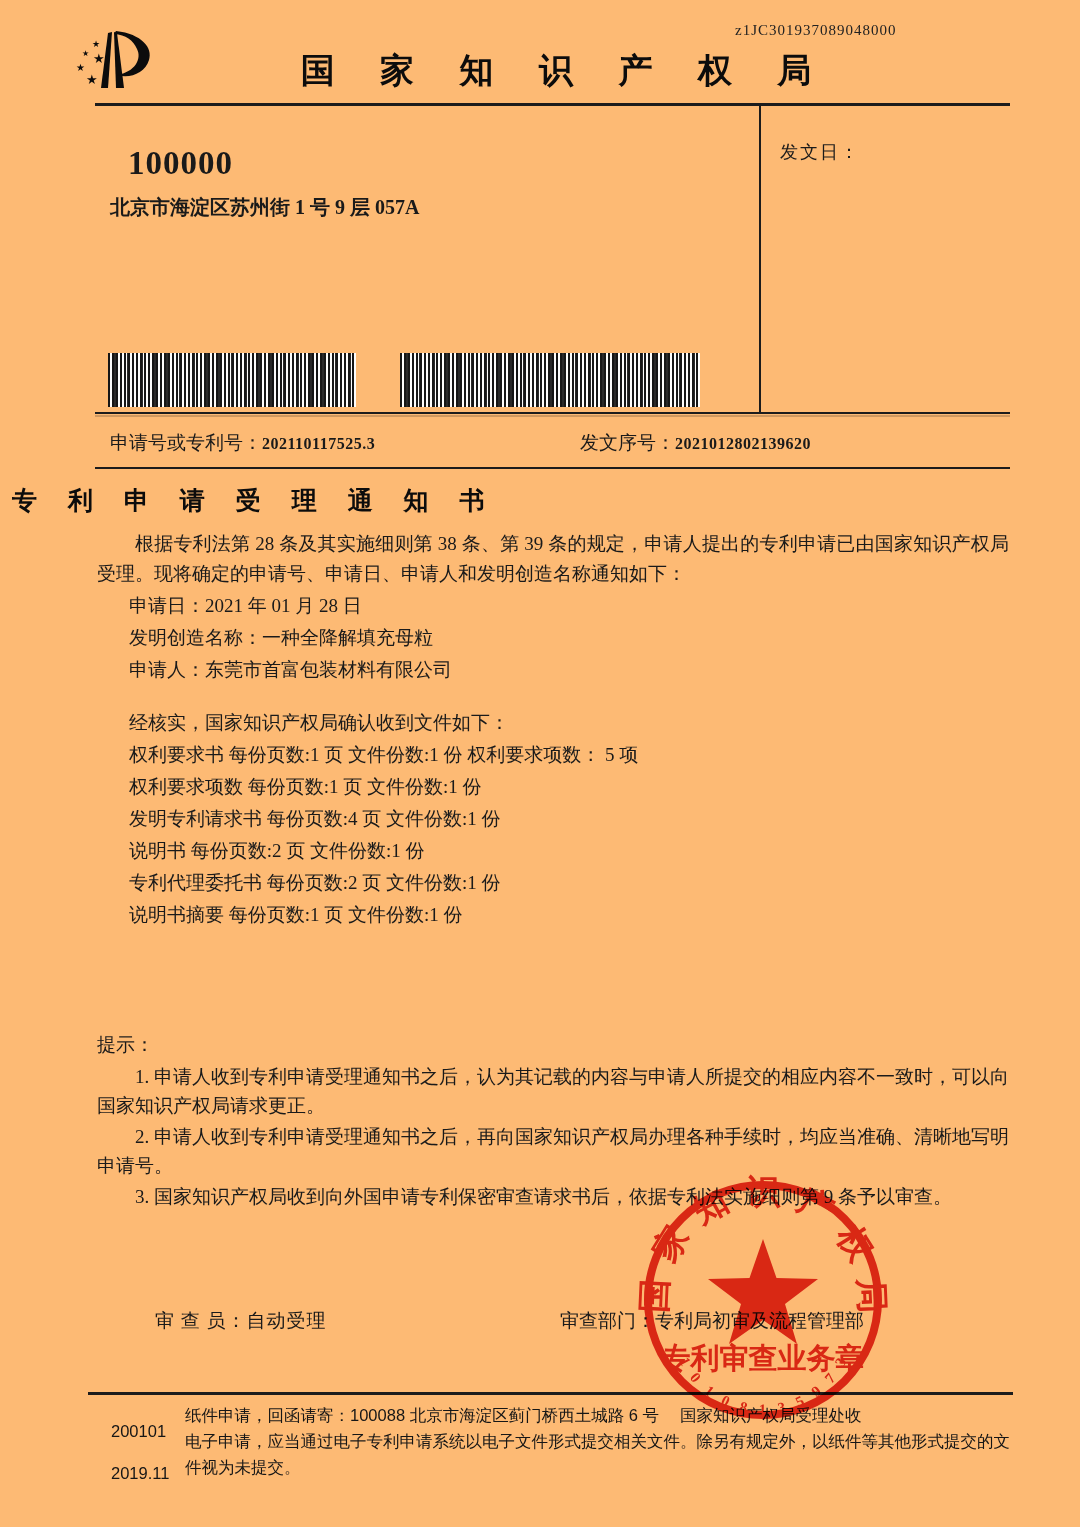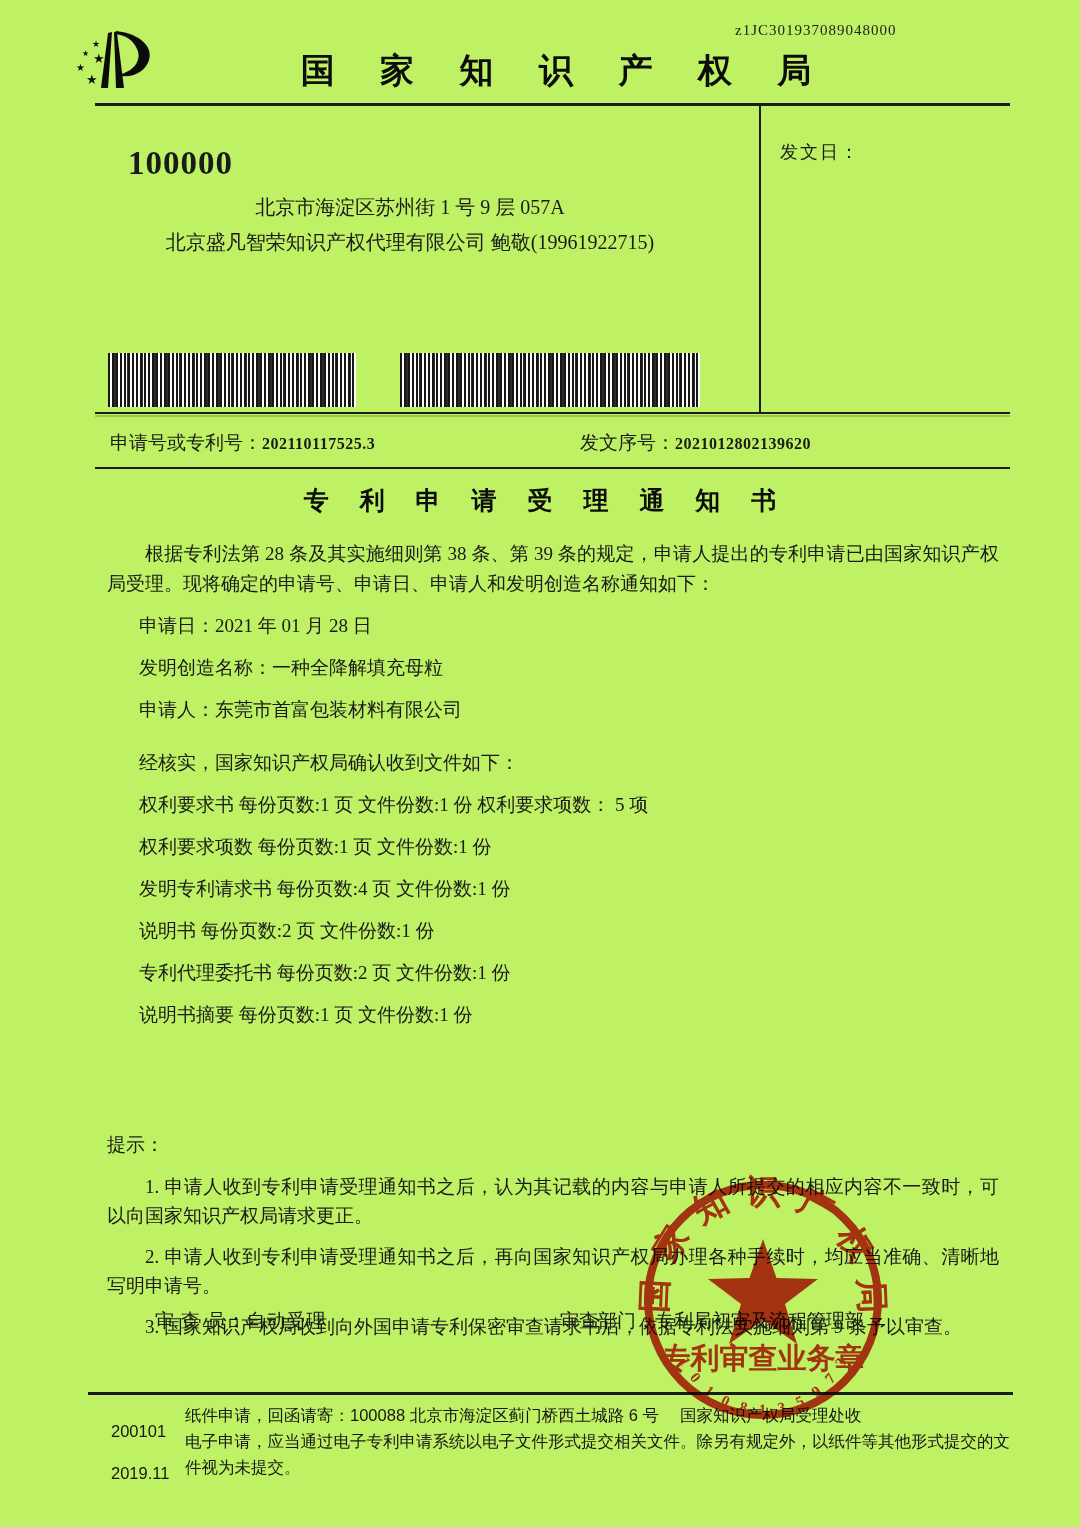--- a/index.html
+++ b/index.html
@@ -1,20 +1,20 @@
 <!DOCTYPE html>
 <html><head>
 <meta charset="utf-8">
 <style>
   html,body{margin:0;padding:0;background:#e8e8e8;}
   .page{
     position:relative;
     width:1080px;height:1527px;
     margin:0 auto;
-    background:#bef264;
+    background:#fdba74;
     font-family:"Liberation Serif","DejaVu Serif",serif;
     color:#1a1a1a;
     overflow:hidden;
   }
   .abs{position:absolute;}
 
   .doc-code{top:22px;left:735px;font-size:15px;letter-spacing:1px;color:#222;}
 
   .logo{top:28px;left:72px;width:84px;height:66px;}
 
@@ -26,21 +26,21 @@
   }
 
   .rule{background:#1c1c1c;}
   .rule-top{top:103px;left:95px;width:915px;height:3px;}
   .vline{top:103px;left:759px;width:2px;height:311px;background:#1c1c1c;}
   .rule-mid{top:412px;left:95px;width:915px;height:2px;box-shadow:0 3px 0 rgba(0,0,0,0.18);}
   .rule-2{top:467px;left:95px;width:915px;height:2px;}
   .rule-footer{top:1392px;left:88px;width:925px;height:3px;}
 
   .postal{top:145px;left:128px;font-size:33px;font-weight:bold;letter-spacing:1px;}
-  .addr{top:190px;left:110px;width:600px;text-align:center;font-size:20px;line-height:35px;}
+  .addr{top:190px;left:110px;width:600px;text-align:left;font-size:20px;line-height:35px;font-weight:bold;}
 
   .dispatch-label{top:140px;left:780px;font-size:18px;letter-spacing:2px;}
   .dispatch-date{
     top:232px;left:768px;font-size:27px;font-weight:600;
     font-family:"Liberation Sans","DejaVu Sans",sans-serif;letter-spacing:1px;
   }
 
   .barcode{
     top:353px;height:54px;background-color:#fdfdfc;
     background-image:
@@ -49,27 +49,27 @@
       repeating-linear-gradient(90deg,transparent 0 6px,#2a2a2a 6px 9px,transparent 9px 13px);
   }
   .barcode-1{left:108px;width:248px;}
   .barcode-2{left:400px;width:300px;}
 
   .numbers-row{top:430px;left:110px;width:880px;font-size:19px;}
   .numbers-row .num{font-weight:bold;font-size:16px;letter-spacing:0.5px;}
   .serial-group{position:absolute;left:470px;top:0;}
 
   .notice-title{
-    top:484px;left:0;width:100%;text-align:center;
+    top:484px;left:0;width:100%;text-align:left;
     font-family:"Liberation Sans","DejaVu Sans",sans-serif;
     font-weight:bold;font-size:25px;letter-spacing:12px;text-indent:12px;color:#0c0c0c;
   }
 
   .content{top:527px;left:95px;width:916px;font-size:19px;line-height:30px;}
-  .content p{margin:12px;}
+  .content p{margin:2px;}
   .intro{text-indent:2em;text-align:justify;}
   .field-line,.doc-line,.confirm{padding-left:32px;}
   .confirm{margin-top:23px !important;}
   .tips-block{margin-top:100px;}
   .tips-label{margin:0;}
   .tip-item{text-indent:2em;text-align:justify;line-height:29px;}
 
   .signoff{top:1308px;left:95px;width:916px;font-size:19px;}
   .examiner-group{position:absolute;left:60px;top:0;letter-spacing:1px;}
   .department-group{position:absolute;left:465px;top:0;}
@@ -103,21 +103,20 @@
   </svg>
 
   <div class="abs agency-title">国 家 知 识 产 权 局</div>
 
   <div class="abs rule rule-top"></div>
   <div class="abs vline"></div>
 
   <div class="abs postal">100000</div>
   <div class="abs addr">
     <div>北京市海淀区苏州街 1 号 9 层 057A</div>
-    <div>北京盛凡智荣知识产权代理有限公司 鲍敬(19961922715)</div>
   </div>
 
   <div class="abs dispatch-label">发文日：</div>
 
   <div class="abs barcode barcode-1"></div>
   <div class="abs barcode barcode-2"></div>
 
   <div class="abs rule rule-mid"></div>
 
   <div class="abs numbers-row">

